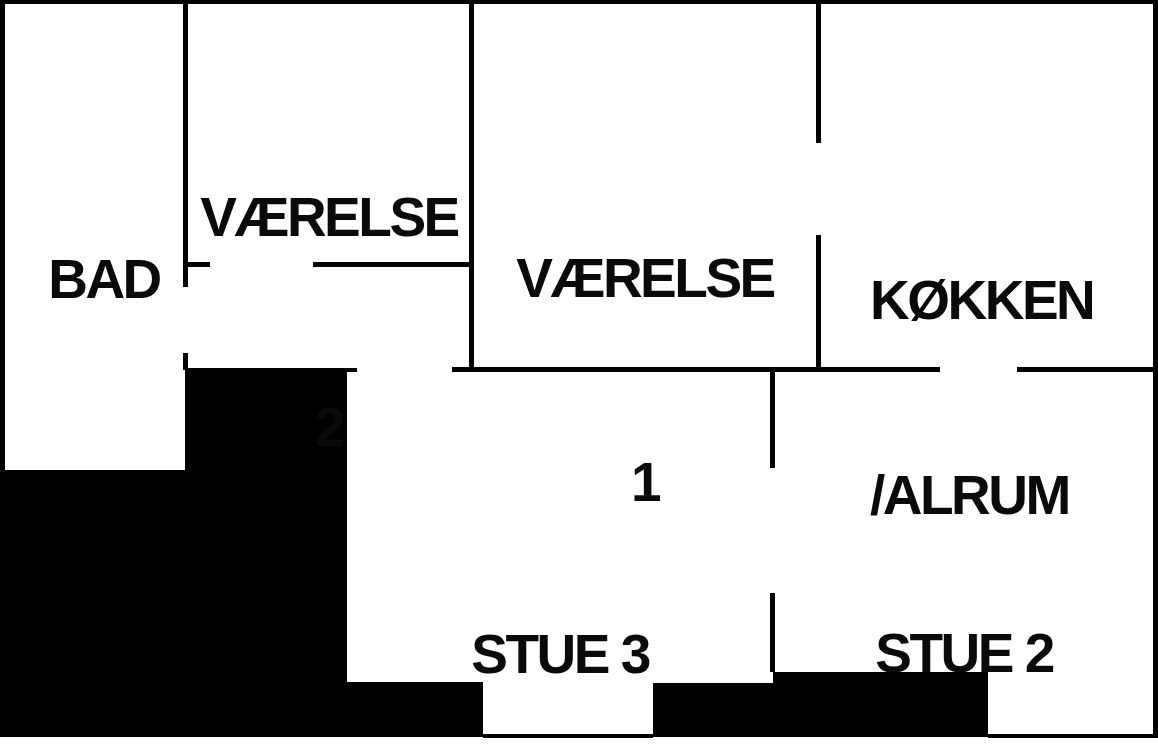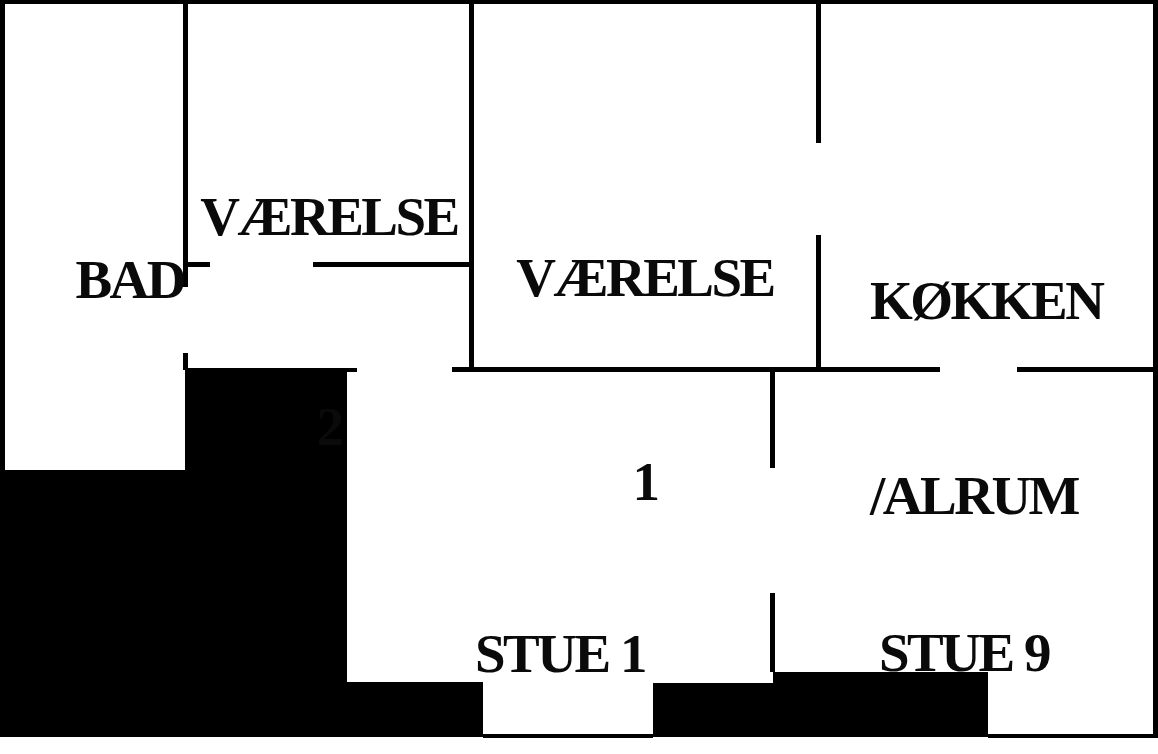--- a/index.html
+++ b/index.html
@@ -44,22 +44,22 @@
   .label {
     position: absolute;
     font-family: "Liberation Sans", sans-serif;
     font-weight: 700;
     color: #0a0a0a;
     font-size: 55px;
     letter-spacing: -2.5px;
     line-height: 68px;
     white-space: pre;
   }
-  .label div { height: inherit; font-family: Liberation Serif, serif; }
-  .lbl-bad      { left: 24px;  top: 112px; width: 160px; text-align: right; line-height: 67px; }
+  .label div { height: inherit; }
+  .lbl-bad      { left: 24px;  top: 112px; width: 160px; text-align: center; line-height: 67px; }
   .lbl-v2       { left: 186px; top: 42px;  width: 286px; text-align: center; line-height: 70px; }
   .lbl-v1       { left: 474px; top: 108px; width: 342px; text-align: center; line-height: 68px; }
   .lbl-kok      { left: 870px; top: 138px; width: 292px; text-align: left; line-height: 65px; }
   .lbl-stue1    { left: 350px; top: 484px; width: 420px; text-align: center; }
   .lbl-stue2    { left: 773px; top: 483px; width: 382px; text-align: center; }
 </style>
 </head>
 <body>
 
 <div class="plan">
@@ -102,20 +102,20 @@
     <div>VÆRELSE</div>
     <div>1</div>
   </div>
 
   <div class="label lbl-kok">
     <div>KØKKEN</div>
     <div>/ALRUM</div>
   </div>
 
   <div class="label lbl-stue1">
-    <div>STUE 1</div>
+    <div>STUE 3</div>
   </div>
 
   <div class="label lbl-stue2">
-    <div>STUE 9</div>
+    <div>STUE 2</div>
   </div>
 
 </div>
 
 </body></html>

